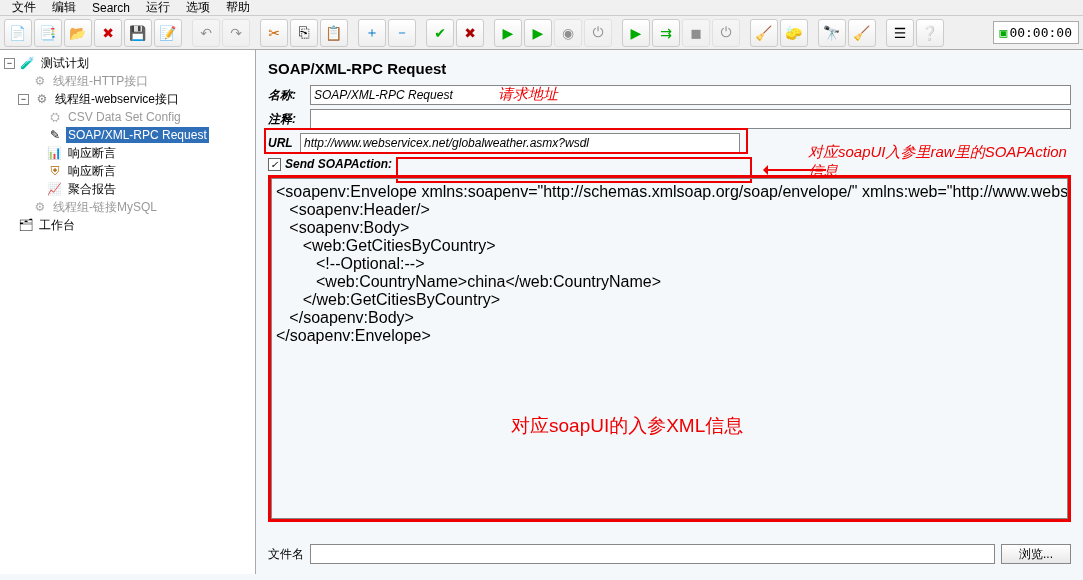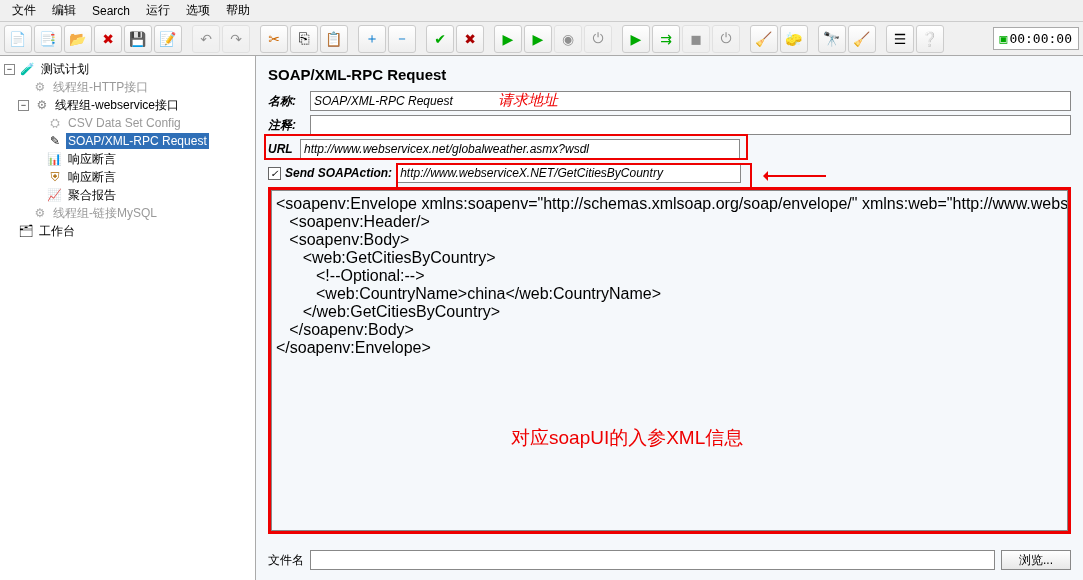--- a/index.html
+++ b/index.html
@@ -1,18 +1,18 @@
 <!DOCTYPE html>
 <html><head>
 <meta charset="utf-8">
 <style>
 * { box-sizing: border-box; margin: 0; padding: 0; }
 body { font-family: "SimSun", "宋体", Tahoma, sans-serif; font-size: 12px; background: #f5f8fb; }
 
-.menubar { background: #f0f0f0; border-bottom: 1px solid #ccc; height: 22px; display: flex; align-items: center; padding: 0 4px; }
+.menubar { background: #f0f0f0; border-bottom: 1px solid #ccc; height: 16px; display: flex; align-items: center; padding: 0 4px; }
 .menubar span { padding: 2px 8px; cursor: default; }
 
 .toolbar { background: #f0f0f0; border-bottom: 1px solid #aaa; height: 34px; display: flex; align-items: center; padding: 2px 4px; gap: 2px; }
 .tbbtn { width: 28px; height: 28px; border: 1px solid #ccc; border-radius: 3px; background: linear-gradient(#fff,#eee); display: flex; align-items: center; justify-content: center; cursor: pointer; font-size: 14px; }
 .tbbtn.disabled { opacity: .4; cursor: default; }
 .sep { width: 6px; }
 .timer { border: 1px solid #aaa; padding: 3px 6px; margin-left: auto; background: #fff; font-family: monospace; font-size: 13px; display:flex; align-items:center; }
 
 .main { display: flex; height: 524px; }
 .tree-pane { width: 256px; border-right: 1px solid #aaa; background: #fff; overflow: auto; padding: 4px 0; }
@@ -33,21 +33,21 @@
 .annot { color: #e00; position: absolute; font-size: 15px; pointer-events:none; }
 .redbox { border: 2px solid #e00; position: absolute; pointer-events:none; }
 .checkbox { width:13px; height:13px; border:1px solid #666; display:inline-flex; align-items:center; justify-content:center; margin-right:4px; background:#fff; font-size:10px; }
 .content-inner { position: relative; }
 
 .data-label { font-weight: bold; margin: 4px 0 2px; }
 .data-area { border:1px solid #888; flex:1; min-height:280px; padding:4px; font-family: Tahoma, sans-serif; font-size:16px; white-space:pre; overflow:hidden; position:relative; }
 .data-wrap { border: 3px solid #e00; padding:0; position:relative; }
 .data-wrap .annot-in { color:#e00; position:absolute; bottom: 80px; left: 240px; font-size:19px; }
 
-.file-row { display:flex; align-items:center; margin-top:16px; gap:6px; }
+.file-row { display:flex; align-items:center; margin-top:22px; gap:6px; }
 .file-row input { flex:1; border:1px solid #888; height:20px; }
 .file-row button { width:70px; height:20px; border:1px solid #888; background:linear-gradient(#fff,#e8e8e8); font:inherit; cursor:pointer; }
 
 .arrow { position:absolute; width:60px; height:2px; background:#e00; pointer-events:none; }
 .arrow::before { content:''; position:absolute; left:-8px; top:-4px; border:5px solid transparent; border-right-color:#e00; }
 </style>
 </head>
 <body>
 
 <div class="menubar">
@@ -229,24 +229,24 @@
 
       <div class="row" style="position:relative">
         <span class="fl2" style="width:28px">URL</span>
         <input type="text" style="max-width: 440px;" value="http://www.webservicex.net/globalweather.asmx?wsdl">
       </div>
       <div class="redbox" style="top:43px; left:-4px; width:484px; height:26px"></div>
 
       <div class="row" style="margin-top:4px; position:relative">
         <span class="checkbox">✓</span>
         <span class="fl2">Send SOAPAction:</span>
-        <input type="text" style="max-width: 345px;" value="http://www.webserviceX.NET/GetCitiesByCountry">
       </div>
       <div class="redbox" style="top:72px; left:128px; width:356px; height:26px"></div>
       <div class="arrow" style="top:84px; left:498px"></div>
+      <span class="annot" style="top:58px; left:540px">对应soapUI入参里raw里的SOAPAction信息</span>
 
 
     </div>
 
     <div class="data-wrap" style="flex:1; display:flex; position:relative">
       <div class="data-area">&lt;soapenv:Envelope xmlns:soapenv="http://schemas.xmlsoap.org/soap/envelope/" xmlns:web="http://www.webserviceX.NET"&gt;
    &lt;soapenv:Header/&gt;
    &lt;soapenv:Body&gt;
       &lt;web:GetCitiesByCountry&gt;
          &lt;!--Optional:--&gt;

